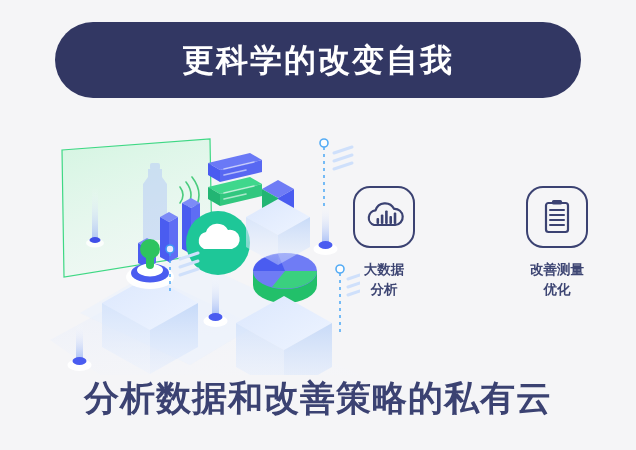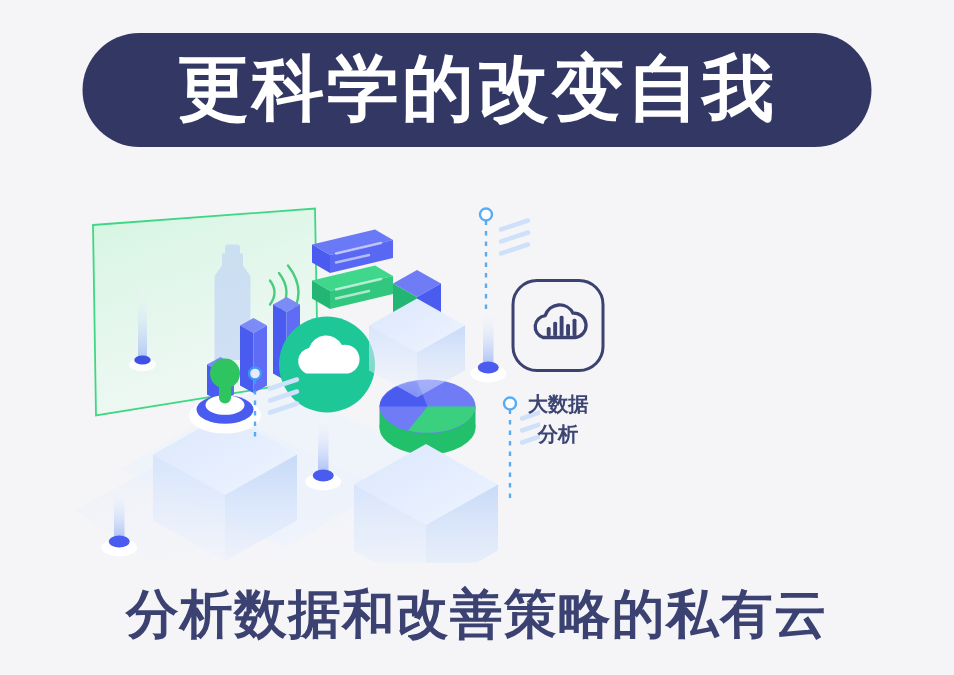--- a/index.html
+++ b/index.html
@@ -28,41 +28,41 @@
     width: 526px;
     height: 76px;
     background: #323763;
     border-radius: 38px;
     display: flex;
     align-items: center;
     justify-content: center;
   }
   .title-text {
     color: #ffffff;
-    font-size: 48px;
+    font-size: 32px;
     font-weight: 700;
     letter-spacing: 2px;
     line-height: 1;
     white-space: nowrap;
   }
 
   
   .illus {
     position: absolute;
     left: 40px;
     top: 125px;
     width: 320px;
     height: 250px;
   }
   .illus svg { display: block; }
 
   
   .features {
     position: absolute;
-    left: 336px;
+    left: 348px;
     top: 186px;
     width: 245px;
     display: flex;
     justify-content: space-between;
     align-items: center;
   }
   .feature {
     width: 72px;
     display: flex;
     flex-direction: column;
@@ -96,21 +96,20 @@
     left: 0;
     right: 0;
     top: 380px;
     text-align: center;
     color: #3b4272;
     font-size: 35px;
     font-weight: 700;
     letter-spacing: 1px;
     line-height: 1;
     white-space: nowrap;
-    margin-top: 12px;
   }
 </style>
 </head>
 <body>
 
 <div class="poster">
 
   <div class="title-pill">
     <div class="title-text">更科学的改变自我</div>
   </div>
@@ -303,19 +302,35 @@
             <rect x="23.1" y="15.5" width="2.6" height="13.5" rx="1"></rect>
             <rect x="27.4" y="21" width="2.6" height="8" rx="1"></rect>
             <rect x="31.7" y="17.5" width="2.6" height="11.5" rx="1"></rect>
           </g>
         </svg>
       </div>
       <div class="feature-label">大数据
 分析</div>
     </div>
 
+    <div class="feature">
+      <div class="icon-box">
+        <svg width="44" height="44" viewBox="0 0 44 44">
+          <rect x="11" y="8" width="22" height="29" rx="2.5" fill="none" stroke="#3b4272" stroke-width="2.2"></rect>
+          <rect x="17" y="5" width="10" height="4.5" rx="1.6" fill="#3b4272"></rect>
+          <g stroke="#3b4272" stroke-width="2" stroke-linecap="round">
+            <path d="M15 15 h14"></path>
+              <path d="M15 20 h14"></path>
+              <path d="M15 25 h14"></path>
+            <path d="M15 30 h14"></path>
+          </g>
+        </svg>
+      </div>
+      <div class="feature-label">改善测量
+优化</div>
+    </div>
 
 
   </div>
 
   <div class="tagline">分析数据和改善策略的私有云</div>
 
 </div>
 
 </body></html>

